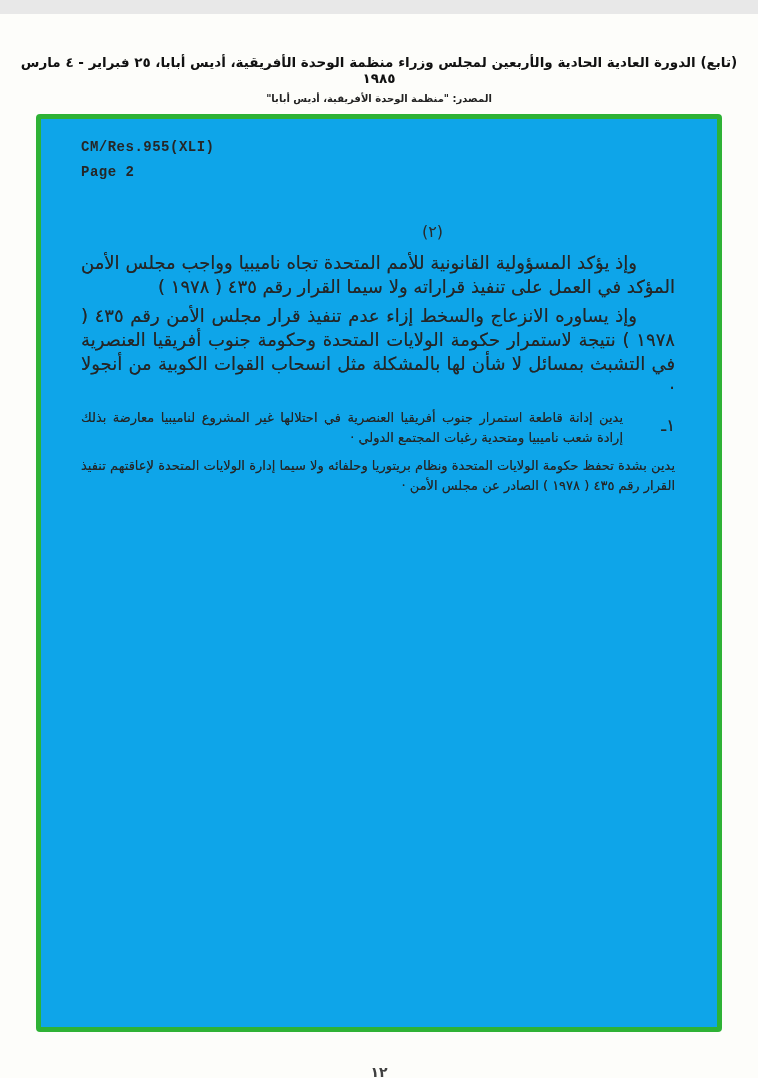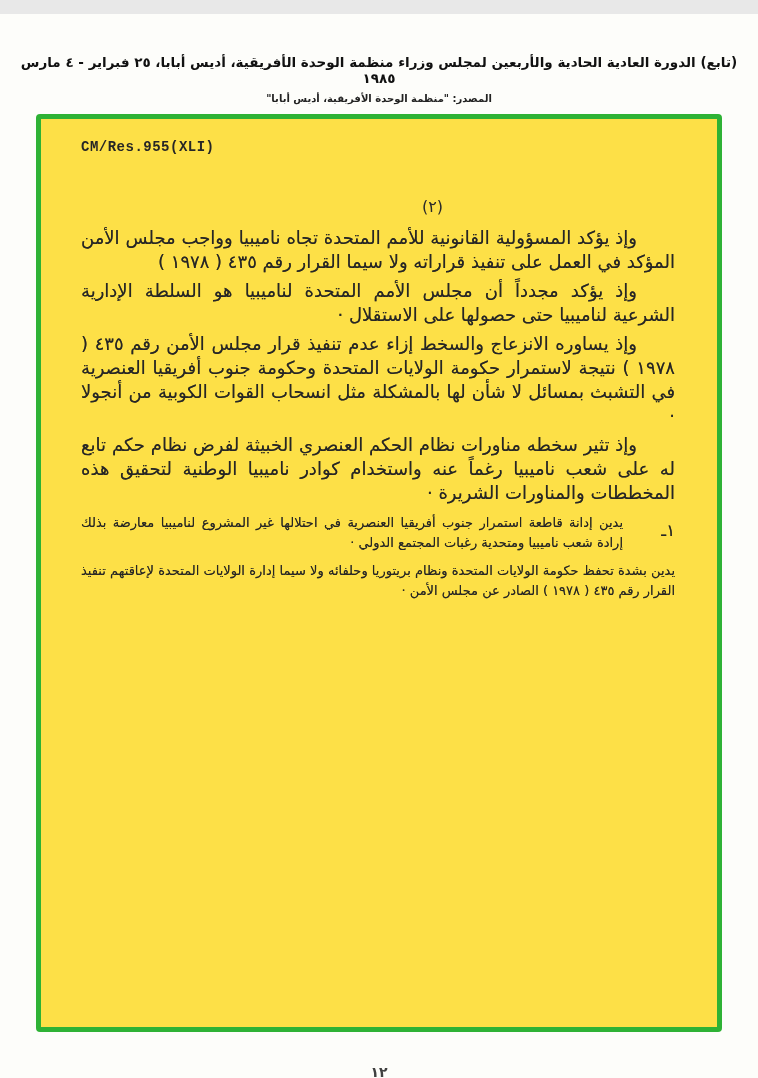--- a/index.html
+++ b/index.html
@@ -42,21 +42,21 @@
   .doc-frame {
     position: absolute;
     left: 36px;
     top: 100px;
     width: 686px;
     height: 918px;
     box-sizing: border-box;
     border: 5px solid #2eb235;
     border-radius: 4px;
     padding: 20px 42px 24px 40px;
-    background: #fde047;
+    background: #0ea5e9;
     overflow: hidden;
   }
   .doc-ref, .doc-page-label {
     direction: ltr;
     text-align: left;
     font-family: "Liberation Mono", "DejaVu Sans Mono", monospace;
     font-weight: bold;
     font-size: 14px;
     letter-spacing: 0.5px;
     color: #262626;
@@ -122,31 +122,30 @@
 
   <div class="header">
     <div class="header-line1">(تابع) الدورة العادية الحادية والأربعين لمجلس وزراء منظمة الوحدة الأفريقية، أديس أبابا، ٢٥ فبراير - ٤ مارس ١٩٨٥</div>
     <div class="header-line2">المصدر: "منظمة الوحدة الأفريقية، أديس أبابا"</div>
   </div>
 
   <div class="doc-frame">
 
     <div class="doc-ref">CM/Res.955(XLI)</div>
 
+    <div class="doc-page-label">Page 2</div>
 
     <div class="section-number">(٢)</div>
 
     <p class="para first">وإذ يؤكد المسؤولية القانونية للأمم المتحدة تجاه ناميبيا وواجب مجلس الأمن المؤكد في العمل على تنفيذ قراراته ولا سيما القرار رقم ٤٣٥ ( ١٩٧٨ )</p>
 
-    <p class="para">وإذ يؤكد مجدداً أن مجلس الأمم المتحدة لناميبيا هو السلطة الإدارية الشرعية لناميبيا حتى حصولها على الاستقلال ·</p>
 
 
     <p class="para">وإذ يساوره الانزعاج والسخط إزاء عدم تنفيذ قرار مجلس الأمن رقم ٤٣٥ ( ١٩٧٨ ) نتيجة لاستمرار حكومة الولايات المتحدة وحكومة جنوب أفريقيا العنصرية في التشبث بمسائل لا شأن لها بالمشكلة مثل انسحاب القوات الكوبية من أنجولا ·</p>
 
-    <p class="para">وإذ تثير سخطه مناورات نظام الحكم العنصري الخبيثة لفرض نظام حكم تابع له على شعب ناميبيا رغماً عنه واستخدام كوادر ناميبيا الوطنية لتحقيق هذه المخططات والمناورات الشريرة ·</p>
 
     <div class="numbered-item">
       <span class="item-number">١ـ</span>
       <div class="item-text">يدين إدانة قاطعة استمرار جنوب أفريقيا العنصرية في احتلالها غير المشروع لناميبيا معارضة بذلك إرادة شعب ناميبيا ومتحدية رغبات المجتمع الدولي ·</div>
     </div>
 
     <div class="numbered-item">
       <div class="item-text">يدين بشدة تحفظ حكومة الولايات المتحدة ونظام بريتوريا وحلفائه ولا سيما إدارة الولايات المتحدة لإعاقتهم تنفيذ القرار رقم ٤٣٥ ( ١٩٧٨ ) الصادر عن مجلس الأمن ·</div>
     </div>
 

